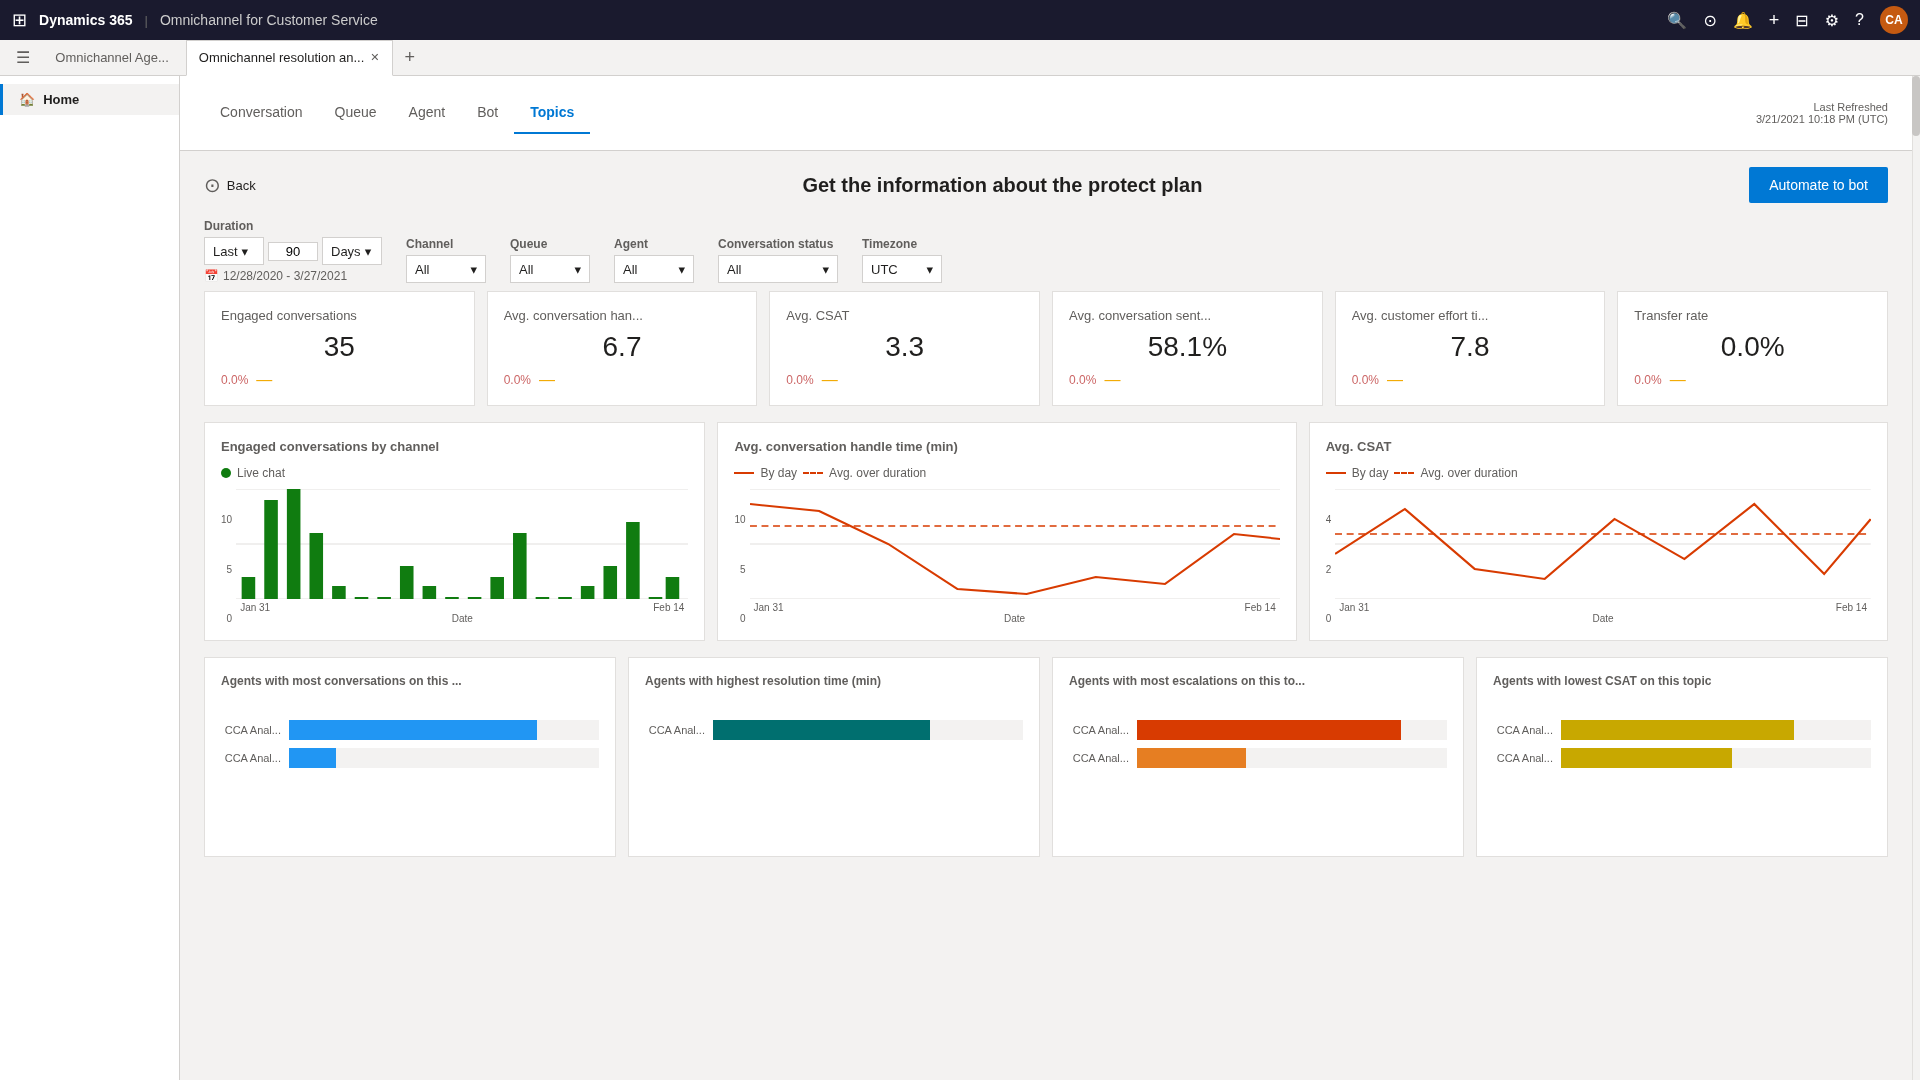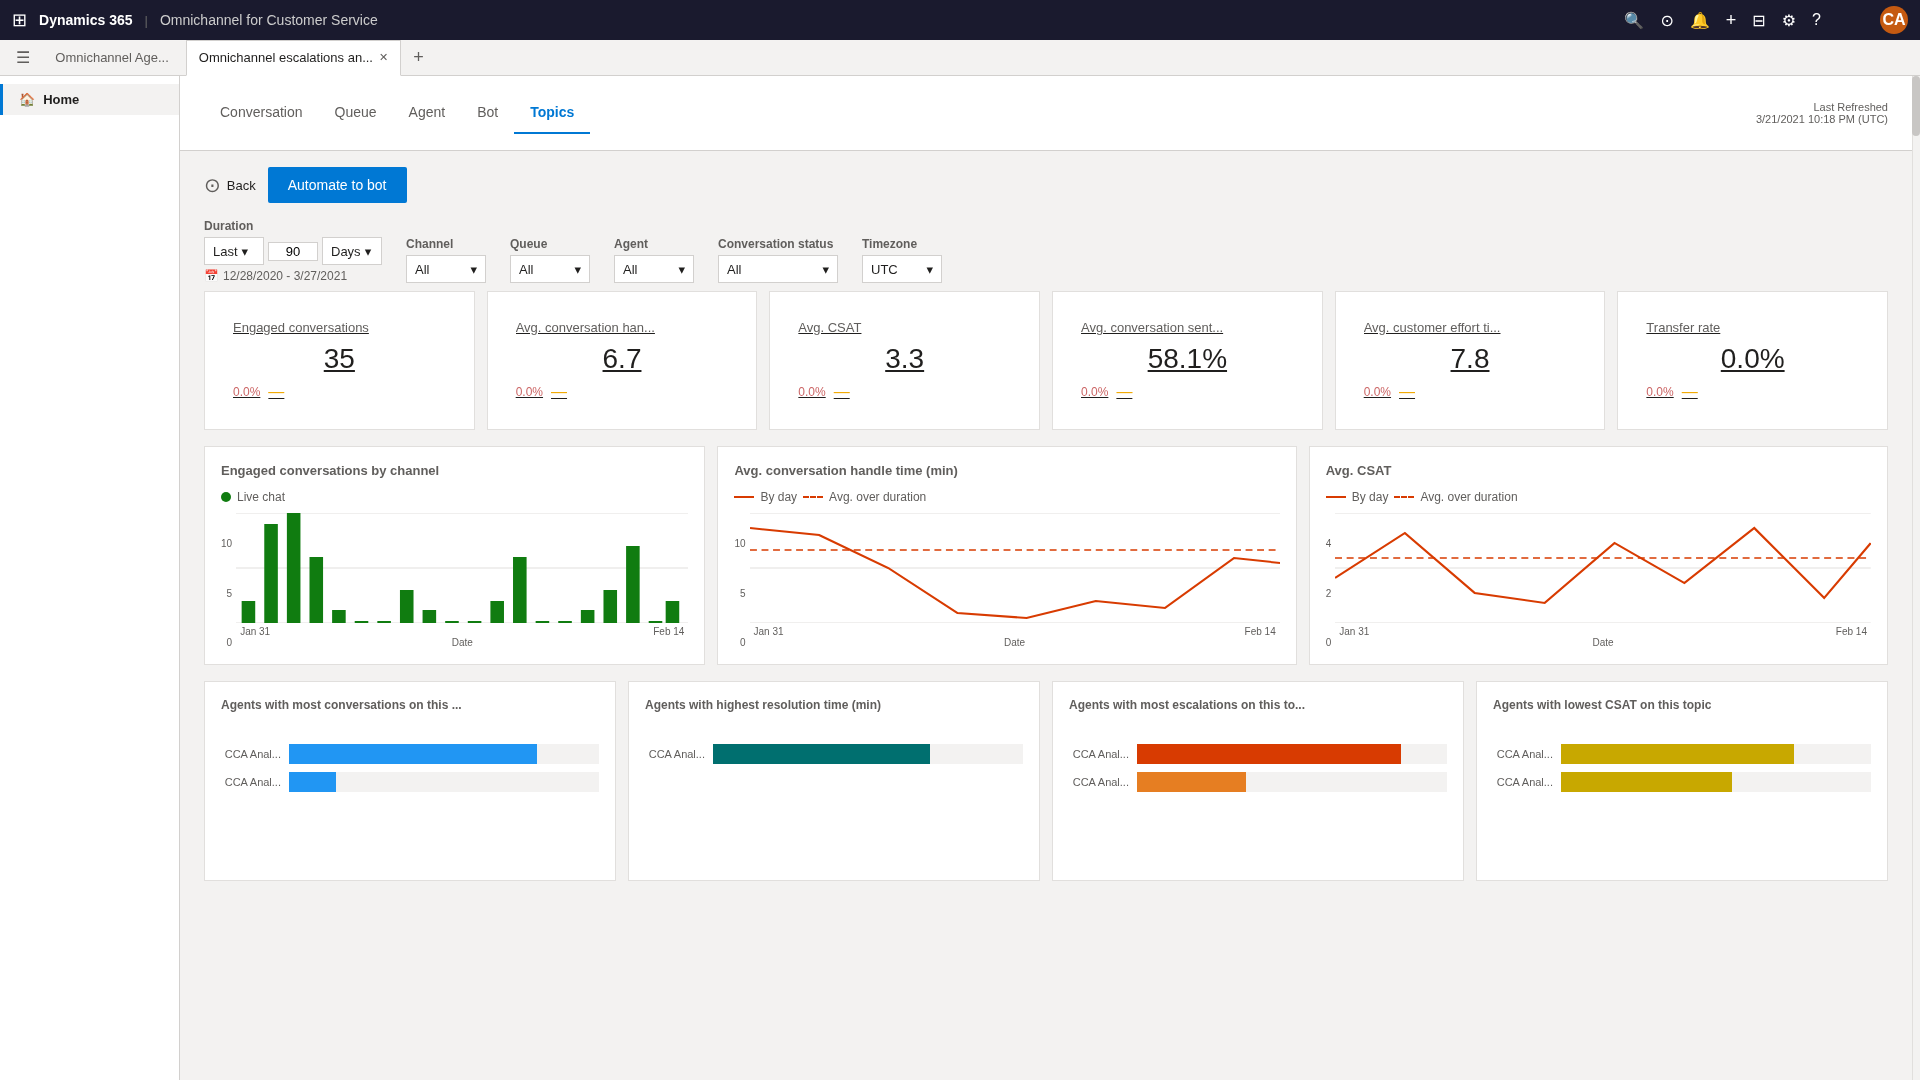--- a/index.html
+++ b/index.html
@@ -14,21 +14,21 @@
       padding: 0 12px;
       gap: 12px;
       color: white;
     }
     .topbar-apps { font-size: 18px; cursor: pointer; }
     .topbar-brand { display: flex; align-items: center; gap: 8px; }
     .topbar-brand-name { color: white; font-size: 14px; font-weight: 600; }
     .topbar-separator { color: #666; margin: 0 4px; }
     .topbar-module { color: #ccc; font-size: 14px; }
     .topbar-icons { margin-left: auto; display: flex; align-items: center; gap: 16px; color: white; font-size: 16px; }
-    .topbar-avatar { width: 28px; height: 28px; border-radius: 50%; background: #c55a11; display: flex; align-items: center; justify-content: center; font-size: 16px; color: white; font-weight: 600; margin-left: 43px; }
+    .topbar-avatar { width: 28px; height: 28px; border-radius: 50%; background: #c55a11; display: flex; align-items: center; justify-content: center; font-size: 12px; color: white; font-weight: 600; }
 
     
     .tabbar {
       background: #f3f2f1;
       height: 36px;
       display: flex;
       align-items: center;
       border-bottom: 1px solid #d2d0ce;
       padding: 0 8px;
       gap: 4px;
@@ -132,24 +132,23 @@
       gap: 4px;
       height: 28px;
       min-width: 80px;
     }
 
     
     .metric-cards { display: flex; gap: 12px; margin-bottom: 16px; }
     .metric-card {
       background: white;
       border: 1px solid #e1dfdd;
-      padding: 28px;
+      padding: 16px;
       flex: 1;
       min-height: 110px;
-      text-decoration: underline;
     }
     .metric-title { font-size: 13px; color: #605e5c; margin-bottom: 8px; white-space: nowrap; overflow: hidden; text-overflow: ellipsis; }
     .metric-value { font-size: 28px; font-weight: 300; color: #201f1e; text-align: center; margin: 8px 0; }
     .metric-footer { display: flex; align-items: center; gap: 4px; font-size: 12px; color: #605e5c; }
     .metric-trend { color: #c66; font-size: 12px; }
     .metric-dash { color: #f2a900; font-size: 16px; margin-left: 4px; }
 
     
     .chart-row { display: flex; gap: 12px; margin-bottom: 16px; }
     .chart-card { background: white; border: 1px solid #e1dfdd; padding: 16px; flex: 1; }
@@ -196,21 +195,21 @@
     <div class="topbar-avatar">CA</div>
   </div>
 </div>
 
 <div class="tabbar">
   <span class="hamburger">☰</span>
   <div class="tab-item inactive">
     <span>Omnichannel Age...</span>
   </div>
   <div class="tab-item active">
-    <span>Omnichannel escalations an...</span>
+    <span>Omnichannel resolution an...</span>
     <span class="tab-close">✕</span>
   </div>
   <span class="tab-add">+</span>
 </div>
 
 <div class="main-layout">
 
   <div class="sidebar">
     <div class="sidebar-item active">
       <span>🏠</span>
@@ -242,20 +241,21 @@
       </div>
     </div>
 
     <div class="page-content">
 
       <div class="page-header">
         <div class="back-btn">
           <span class="back-icon">⊙</span>
           <span>Back</span>
         </div>
+        <h1 class="page-title">Get the information about the protect plan</h1>
         <button class="automate-btn">Automate to bot</button>
       </div>
 
       <div class="filters">
         <div class="filter-group">
           <div class="filter-label">Duration</div>
           <div class="filter-controls">
             <div class="filter-select">
               <span>Last</span>
               <span>▾</span>

